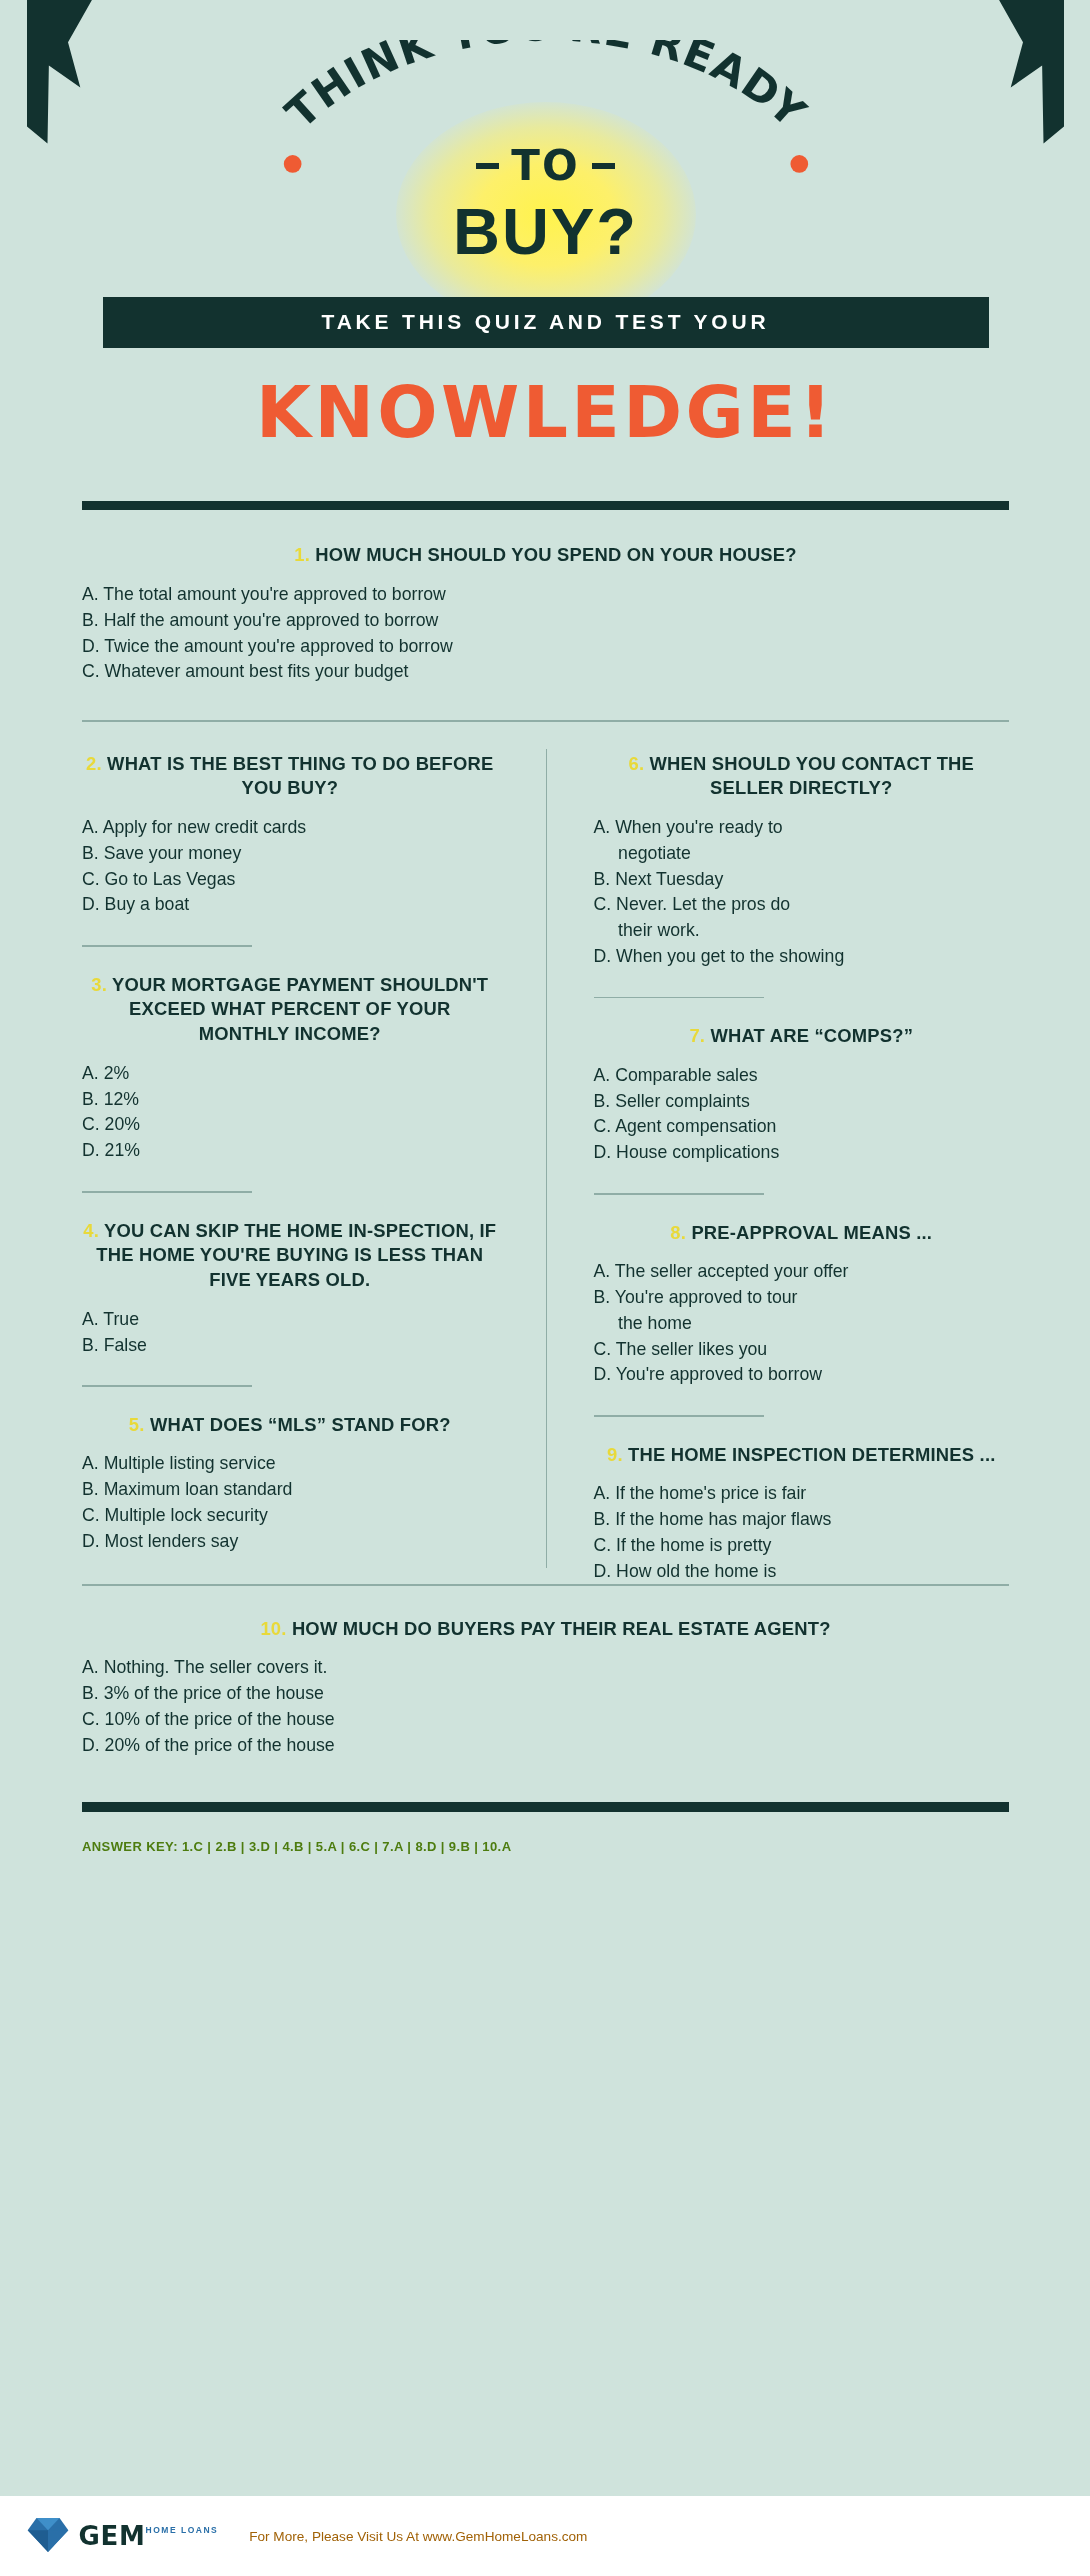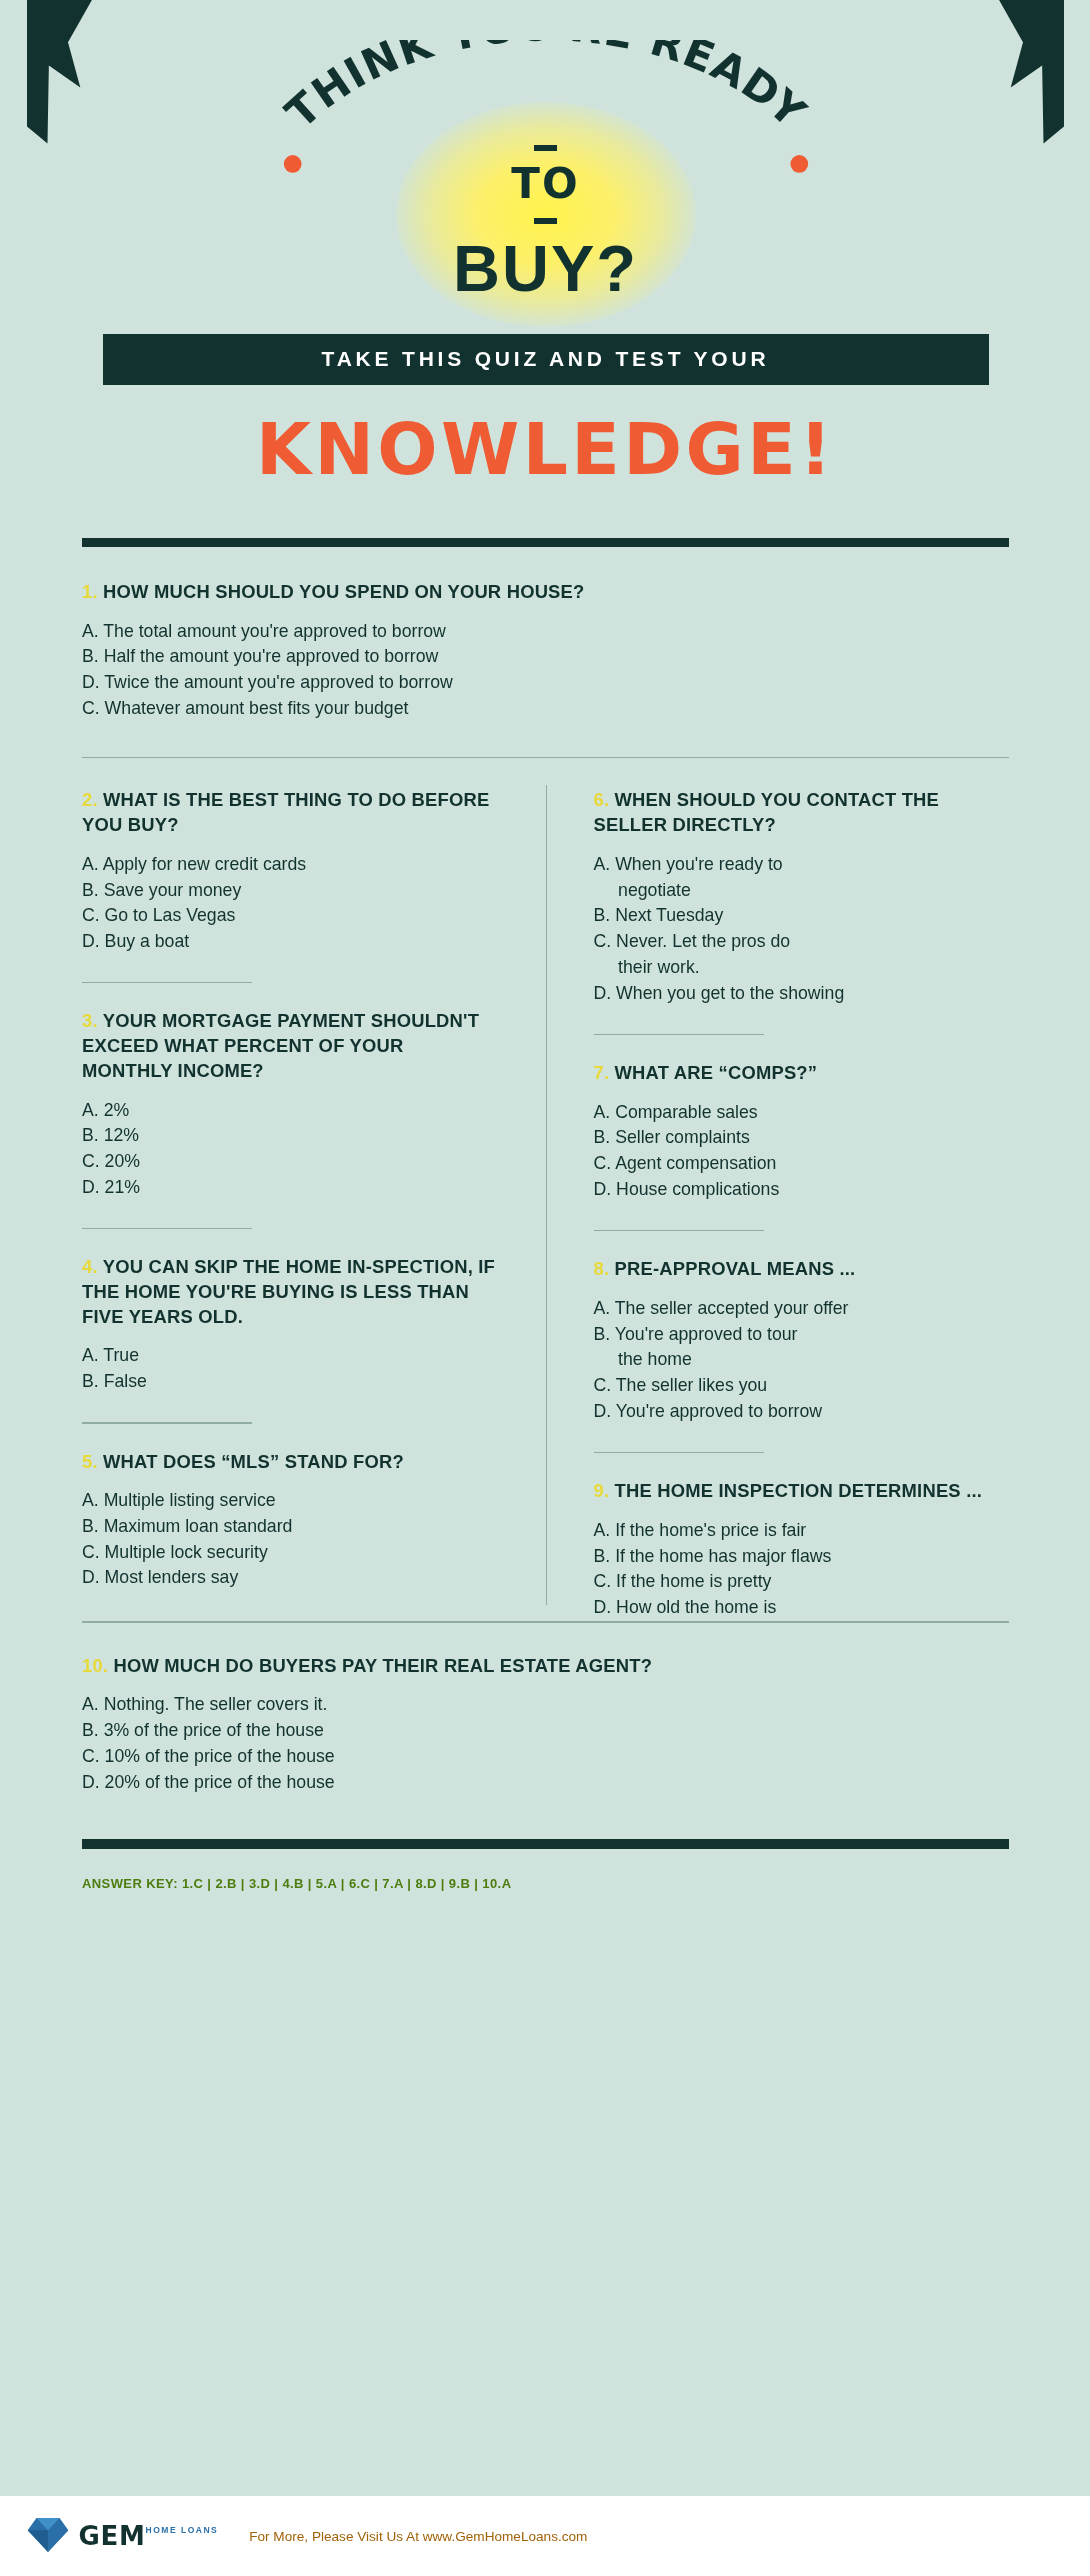--- a/index.html
+++ b/index.html
@@ -60,21 +60,20 @@
     fill: #12322f;
   }
   .to-line {
     position: relative;
     z-index: 2;
     margin-top: -38px;
     display: flex;
     align-items: center;
     justify-content: center;
     gap: 12.3px;
-    flex-direction: column;
   }
   .to-dash {
     width: 23px;
     height: 6.1px;
     background: #12322f;
   }
   .to-word {
     font-family: "DejaVu Sans", sans-serif;
     font-weight: bold;
     font-size: 42px;
@@ -138,20 +137,21 @@
     margin: 0 auto;
     box-sizing: border-box;
   }
   .q-block { margin: 0; }
   .q-title {
     font-weight: bold;
     font-size: 18.4px;
     color: #12322f;
     letter-spacing: 0.2px;
     line-height: 1.35;
+    text-align: center;
   }
   .q-num {
     color: #e8d93a;
     font-weight: bold;
   }
   .answers {
     margin-top: 13.6px;
     font-size: 17.7px;
     color: #12322f;
     line-height: 1.46;

